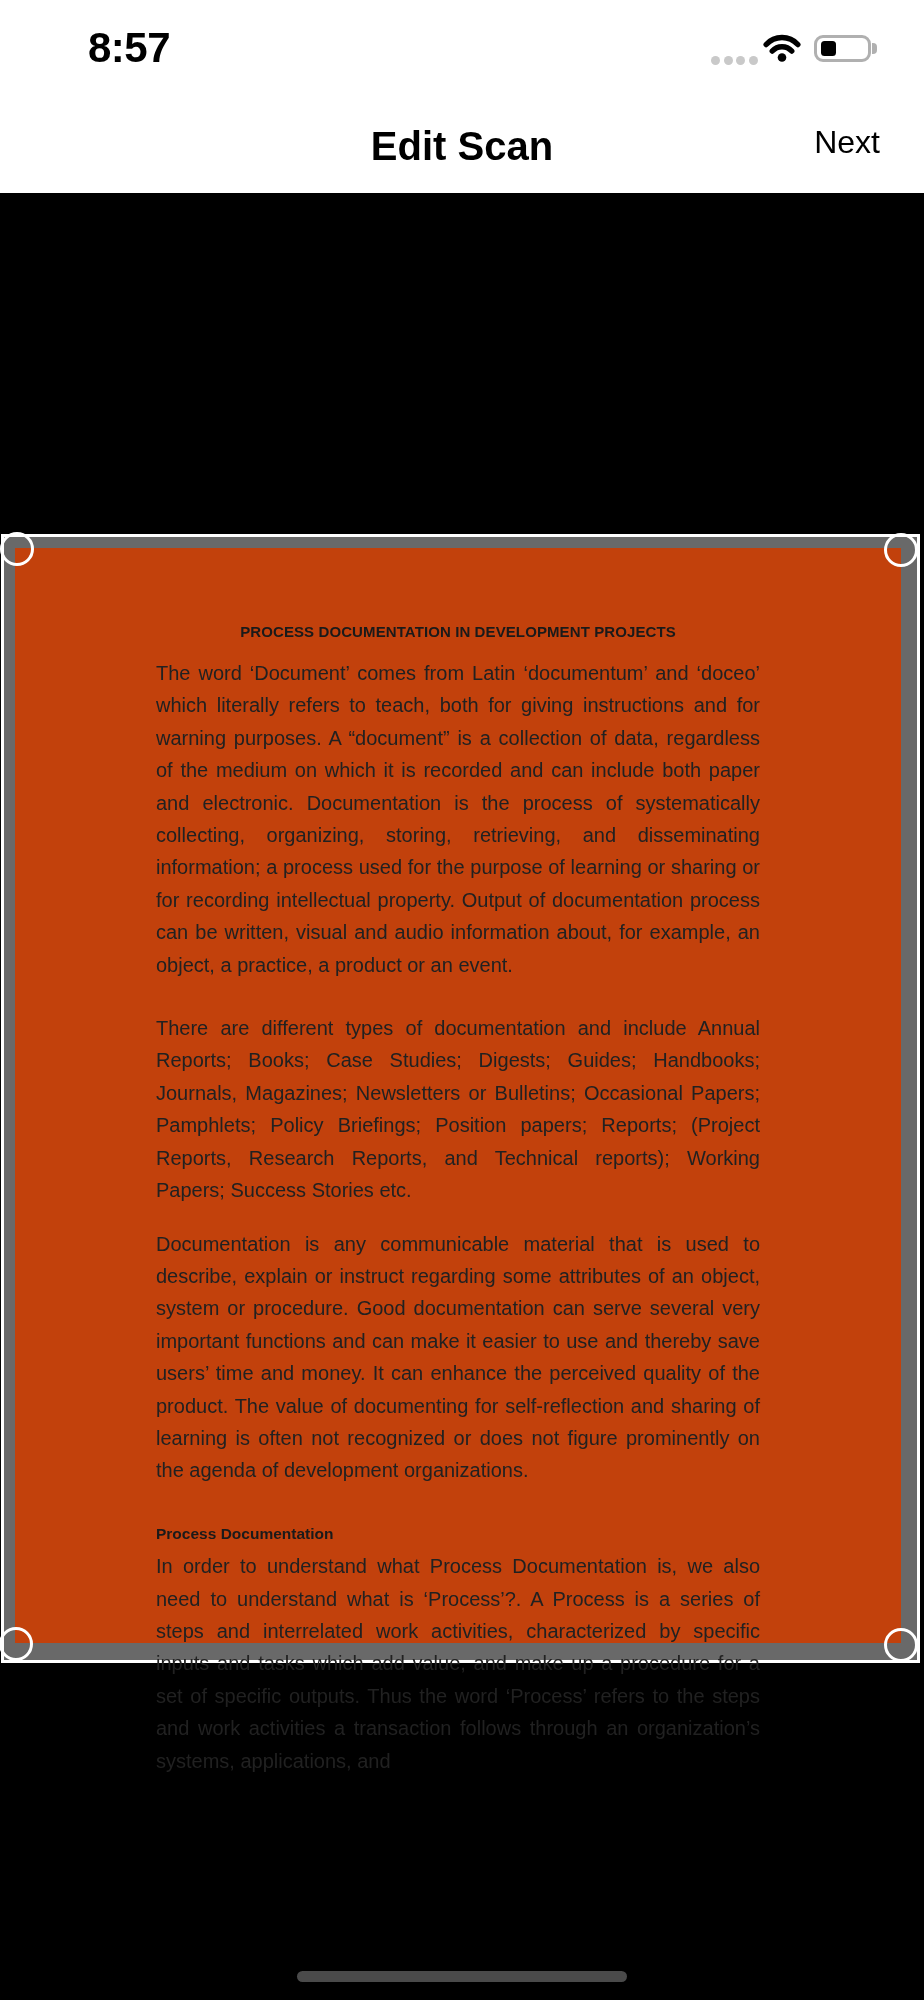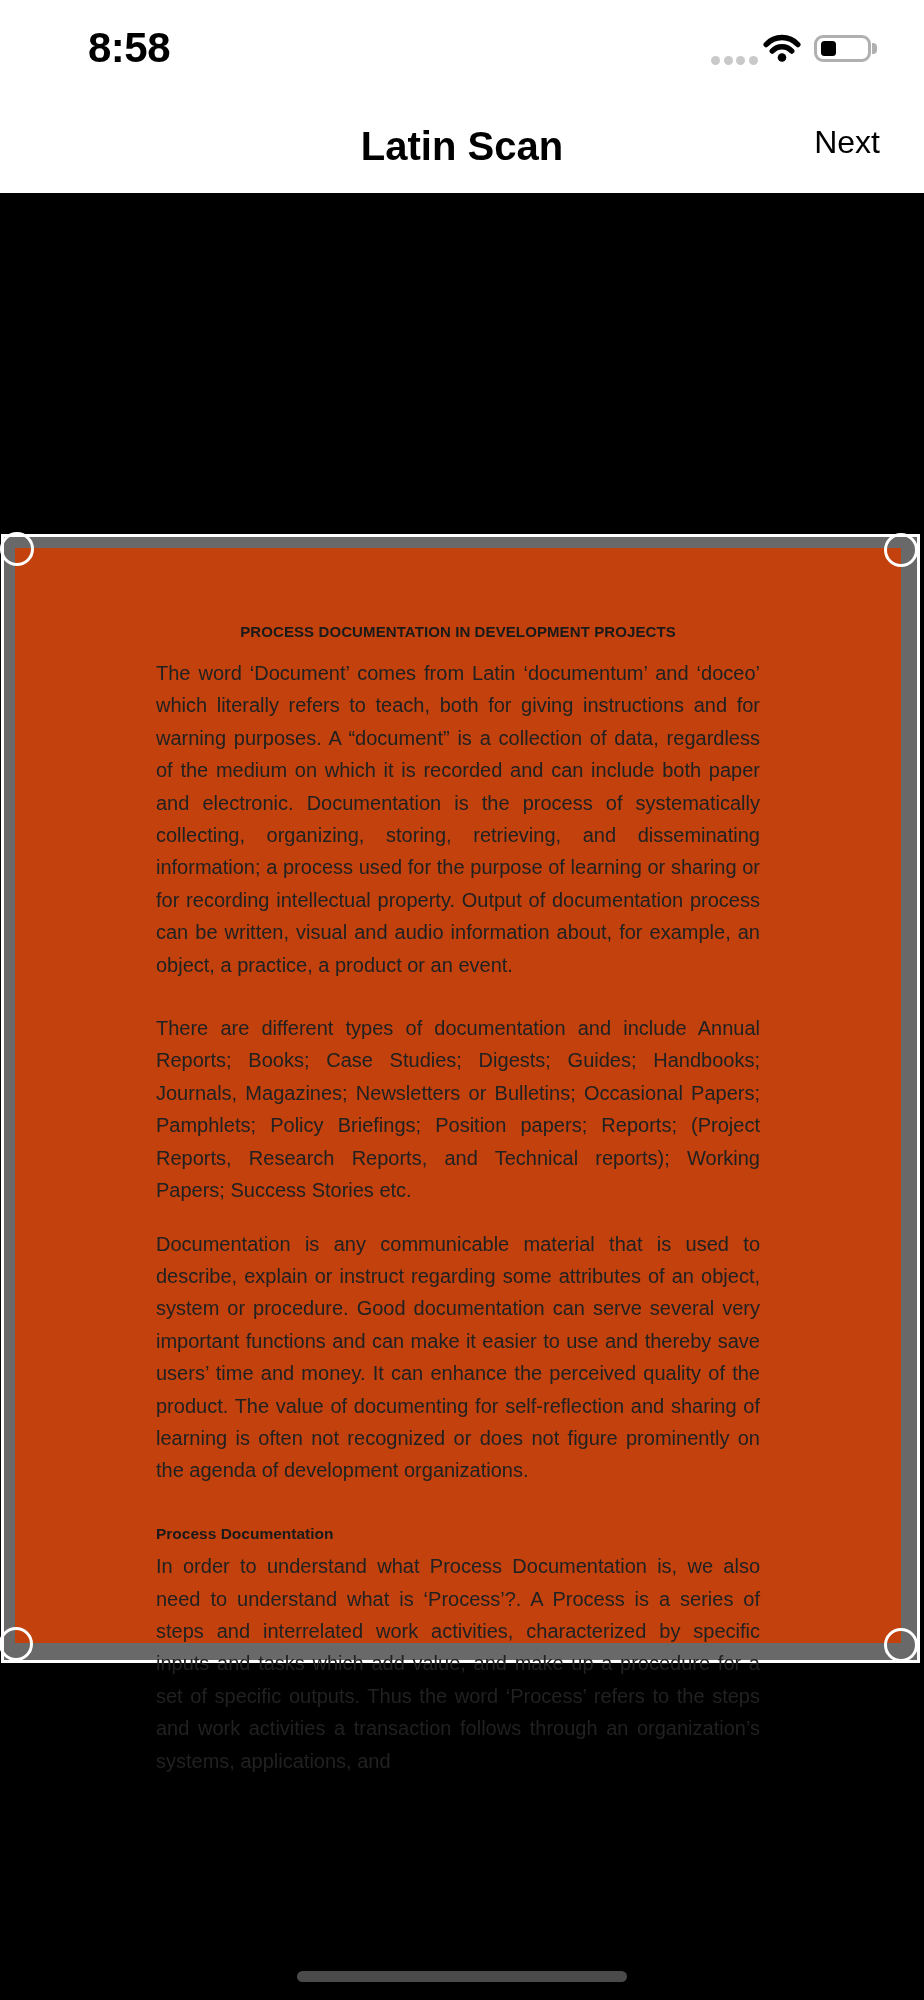--- a/index.html
+++ b/index.html
@@ -70,21 +70,21 @@
     position:absolute; left:297px; top:1971px; width:330px; height:11px;
     border-radius:6px; background:#4a4a4a;
   }
 </style>
 </head>
 <body>
 
 <div class="screen">
 
   <header class="topbar">
-    <div class="status-time">8:58</div>
+    <div class="status-time">8:57</div>
 
     <div class="cellular">
       <span class="dot"></span>
       <span class="dot"></span>
       <span class="dot"></span>
       <span class="dot"></span>
     </div>
 
     <svg class="wifi" width="38" height="30" viewBox="0 0 38 30">
       <path d="M3.2 12.5 A21.5 21.5 0 0 1 34.8 12.5" stroke="#000" stroke-width="5.5" fill="none" stroke-linecap="round"></path>
@@ -92,21 +92,21 @@
       <circle cx="19" cy="25.5" r="4.3" fill="#000"></circle>
     </svg>
 
     <div class="battery">
       <div class="battery-body">
         <div class="battery-fill"></div>
       </div>
       <div class="battery-nub"></div>
     </div>
 
-    <div class="nav-title">Latin Scan</div>
+    <div class="nav-title">Edit Scan</div>
     <button class="next-btn">Next</button>
   </header>
 
   <div class="crop-region"></div>
 
   <div class="paper">
     <div class="doc">
       <div class="doc-title">PROCESS DOCUMENTATION IN DEVELOPMENT PROJECTS</div>
       <p class="mb-lg">The word ‘Document’ comes from Latin ‘documentum’ and ‘doceo’ which literally refers to teach, both for giving instructions and for warning purposes. A “document” is a collection of data, regardless of the medium on which it is recorded and can include both paper and electronic. Documentation is the process of systematically collecting, organizing, storing, retrieving, and disseminating information; a process used for the purpose of learning or sharing or for recording intellectual property. Output of documentation process can be written, visual and audio information about, for example, an object, a practice, a product or an event.</p>
       <p class="mb-md">There are different types of documentation and include Annual Reports; Books; Case Studies; Digests; Guides; Handbooks; Journals, Magazines; Newsletters or Bulletins; Occasional Papers; Pamphlets; Policy Briefings; Position papers; Reports; (Project Reports, Research Reports, and Technical reports); Working Papers; Success Stories etc.</p>

